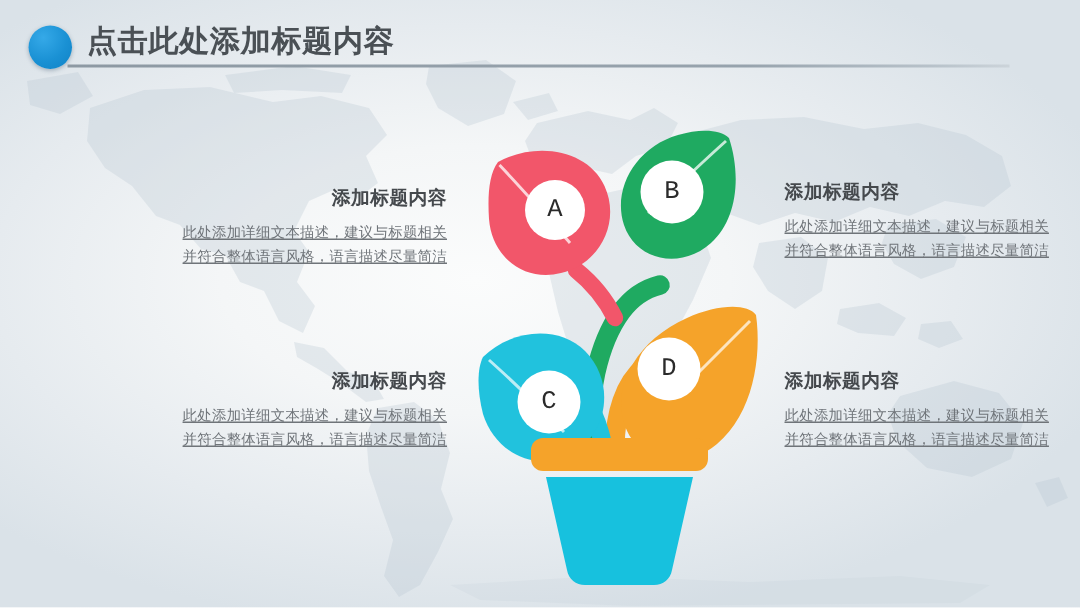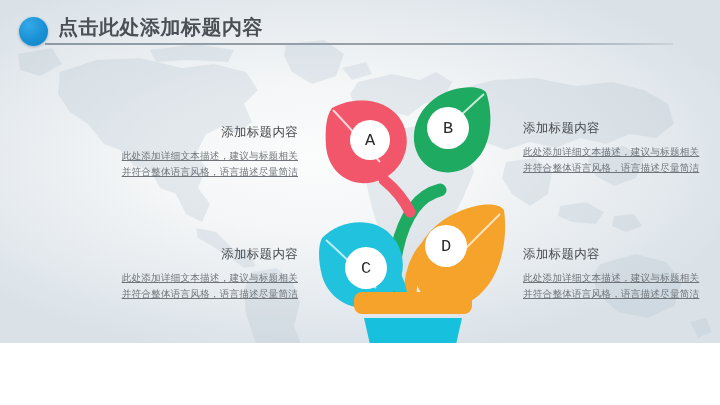--- a/index.html
+++ b/index.html
@@ -8,21 +8,21 @@
     width: 720px;
     height: 405px;
     overflow: hidden;
   }
   body {
     font-family: "Liberation Sans", sans-serif;
   }
   #slide {
     position: relative;
     width: 720px;
-    height: 343px;
+    height: 405px;
     overflow: hidden;
     background:
       radial-gradient(ellipse 62% 58% at 44% 46%, #fbfcfc 0%, #f4f6f7 38%, #e6ebef 72%, #dae2e8 100%),
       linear-gradient(135deg, #dfe6eb 0%, #f3f5f6 45%, #dde5eb 100%);
   }
 
   
   #worldmap {
     position: absolute;
     left: 0; top: 38px;
@@ -54,21 +54,21 @@
     position: absolute;
     left: 45px; top: 43px;
     width: 628px; height: 2px;
     background: linear-gradient(to right, #8d99a3 0%, #97a3ad 72%, #b8c2ca 92%, #ccd4da 100%);
   }
 
   
   .tb { position: absolute; }
   .tb .t {
     font-size: 12.5px;
-    font-weight: normal;
+    font-weight: bold;
     color: #45494d;
     margin: 0 0 7px 0;
     letter-spacing: 0.3px;
   }
   .tb .d {
     font-size: 9.6px;
     line-height: 16px;
     color: #6f7479;
     margin: 0;
     letter-spacing: 0.2px;

